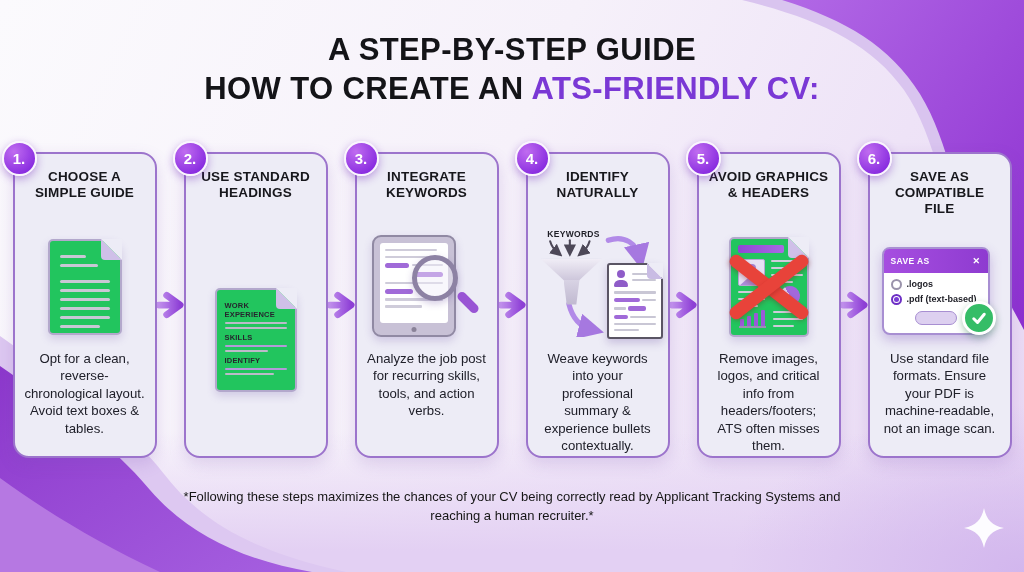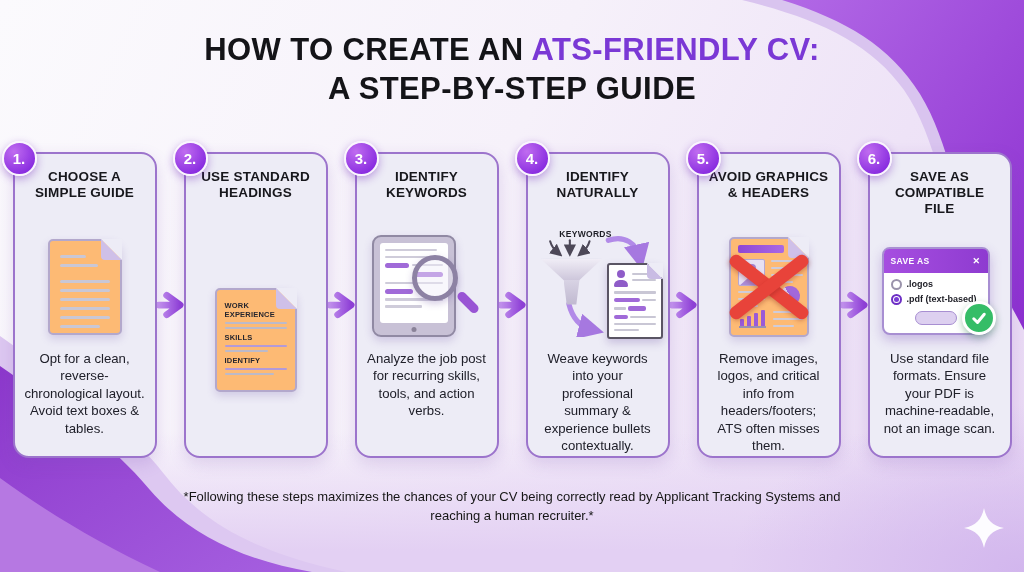--- a/index.html
+++ b/index.html
@@ -57,21 +57,21 @@
     color:#17171c; text-align:center;
   }
   .icon-area { flex:1; display:flex; align-items:center; justify-content:center; position:relative; }
   .card-desc {
     height:96px; margin-bottom:10px;
     font-size:13.2px; line-height:1.32; color:#20202a; text-align:center;
   }
   .arrow { width:27px; display:flex; align-items:center; justify-content:center; align-self:stretch; }
 
   
-  .doc { position:relative; background:#fdba74; border:2px solid #b3a8cc; border-radius:5px 12px 5px 5px;
+  .doc { position:relative; background:#22c55e; border:2px solid #b3a8cc; border-radius:5px 12px 5px 5px;
          box-shadow:0 4px 9px rgba(100,70,160,.2); }
   .fold { position:absolute; top:-2px; right:-2px; width:0; height:0;
           border-style:solid; border-width:0 21px 21px 0;
           border-color:#edecf6 #edecf6 #cfc0e8 #cfc0e8; border-radius:0 0 0 4px; }
   .dl { height:3px; background:#c9c7d5; border-radius:2px; margin:6px 10px 0; }
   .w26{width:26px;margin-right:0;} .w38{width:38px;margin-right:0;} .w40{width:40px;margin-right:0;}
   .gap{margin-top:13px;}
 
   .doc-plain { width:74px; height:96px; }
 
@@ -95,21 +95,21 @@
   .tab-home { position:absolute; bottom:3px; left:50%; transform:translateX(-50%);
               width:5px; height:5px; border-radius:50%; background:#8a8298; }
   .mag-glass { position:absolute; left:40px; top:20px; width:46px; height:46px; border-radius:50%;
                border:5px solid #8d82a4; background:rgba(240,237,248,.45);
                box-shadow:0 3px 7px rgba(90,60,150,.25); }
   .mag-handle { position:absolute; left:83px; top:63px; width:26px; height:9px; border-radius:5px;
                 background:#9955d4; transform:rotate(45deg); }
 
   
   .funnel-scene { position:relative; width:130px; height:116px; }
-  .kw-label { position:absolute; top:0; left:16px; width:66px; text-align:center;
+  .kw-label { position:absolute; top:0; left:4px; width:66px; text-align:center;
               font-size:8.5px; font-weight:bold; letter-spacing:.3px; color:#1e1e26; }
   .funnel-top { position:absolute; top:30px; left:4px; width:62px; height:22px;
                 background:linear-gradient(#f0edf6,#ccc5da);
                 clip-path:polygon(0 0,100% 0,62% 100%,38% 100%);
                 filter:drop-shadow(0 2px 2px rgba(90,60,140,.3)); }
   .funnel-stem { position:absolute; top:51px; left:27px; width:16px; height:25px;
                  background:linear-gradient(#d8d3e4,#c0b9d0);
                  clip-path:polygon(0 0,100% 0,80% 100%,20% 100%); }
   .scene-svg { position:absolute; inset:0; }
   .mini-cv { position:absolute; left:70px; top:34px; width:56px; height:76px;
@@ -220,25 +220,25 @@
 <svg class="deco deco-bl" width="380" height="300" viewBox="0 0 380 300">
   <path d="M0,300 L0,64 C62,108 124,150 164,202 C204,254 262,282 346,300 Z" fill="#ddc8f1"></path>
   <path d="M0,300 L0,94 C58,134 112,172 150,218 C188,262 242,288 312,300 Z" fill="url(#blg)"></path>
   <path d="M0,300 L0,206 C44,238 96,270 160,300 Z" fill="#b678e2"></path>
 </svg>
 <svg class="sparkle" width="44" height="44" viewBox="0 0 44 44">
   <path d="M22 2 C24.5 14 30 19.5 42 22 C30 24.5 24.5 30 22 42 C19.5 30 14 24.5 2 22 C14 19.5 19.5 14 22 2 Z" fill="#ffffff" opacity="0.95"></path>
 </svg>
 
 <header class="title-wrap">
+  <div class="title-line">A STEP-BY-STEP GUIDE</div>
   <div class="title-line">
     <span>HOW TO CREATE AN</span>
     <span class="accent">ATS-FRIENDLY CV:</span>
   </div>
-  <div class="title-line">A STEP-BY-STEP GUIDE</div>
 </header>
 
 <main class="steps">
 
   <section class="card">
     <div class="badge">
         <span>1.</span>
       </div>
     <h3 class="card-title">CHOOSE A SIMPLE GUIDE</h3>
     <div class="icon-area">
@@ -287,21 +287,21 @@
   <div class="arrow">
     <svg width="28" height="32" viewBox="0 0 28 32">
         <path d="M2,16 L16,16 M10,6 L24,16 L10,26" stroke="url(#ag)" stroke-width="7" fill="none" stroke-linecap="round" stroke-linejoin="round"></path>
       </svg>
   </div>
 
   <section class="card">
     <div class="badge">
         <span>3.</span>
       </div>
-    <h3 class="card-title">IDENTIFY KEYWORDS</h3>
+    <h3 class="card-title">INTEGRATE KEYWORDS</h3>
     <div class="icon-area">
       <div class="tablet-scene">
         <div class="tablet">
           <div class="tab-screen">
             <div class="tl" style="width:90%;"></div>
             <div class="tl"></div>
             <div class="chiprow">
                 <span class="chip" style="width:24px;"></span>
                 <span class="tl" style="flex:1;margin-top:0;"></span>
               </div>

